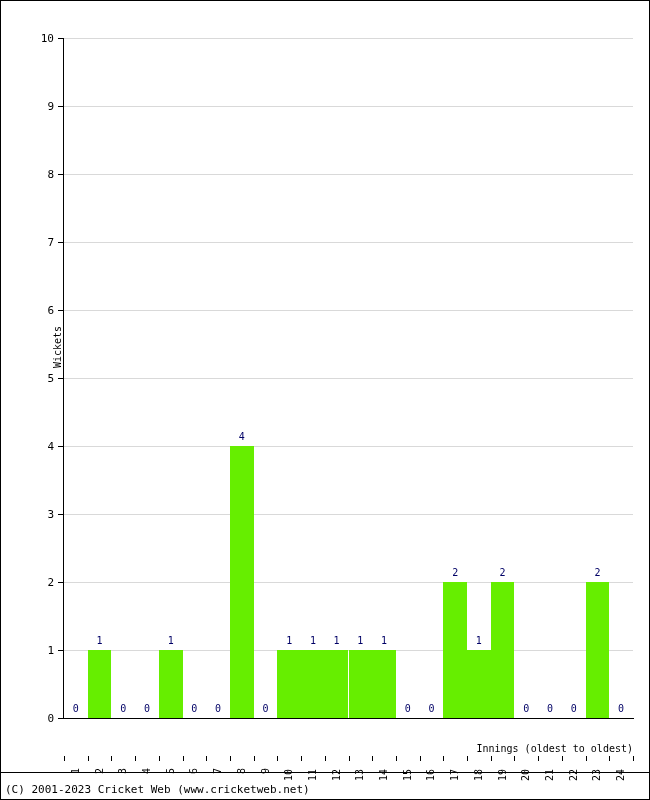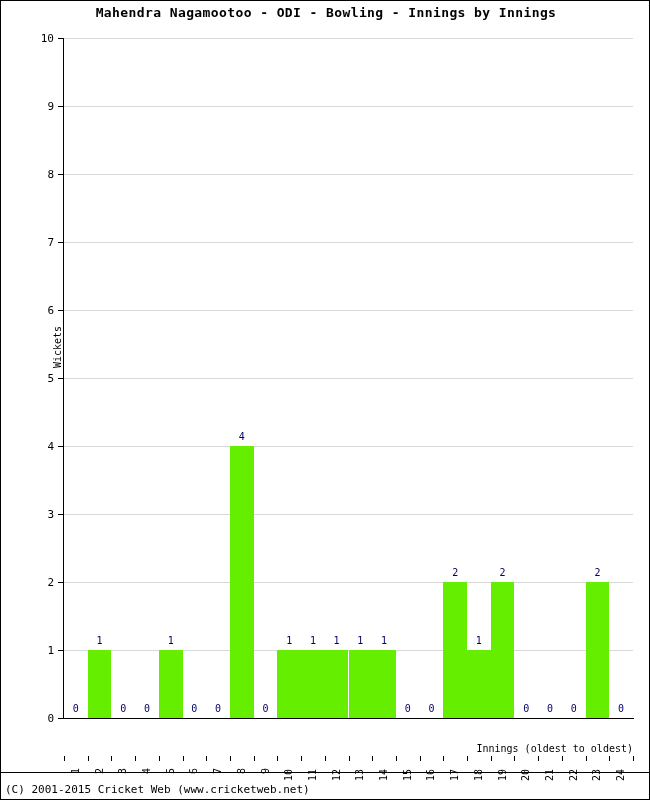--- a/index.html
+++ b/index.html
@@ -161,21 +161,20 @@
     font-size: 11px;
     color: #000000;
     white-space: nowrap;
   }
 </style>
 </head>
 <body>
 
 <div id="page">
 
-  <div id="chart-title">Mahendra Nagamootoo - ODI - Bowling - Innings by Innings</div>
 
   <div id="plot-frame-left"></div>
   <div id="plot-frame-bottom"></div>
 
   <div id="plot-area">
     <div id="gridlines">
         <div class="gridline" style="top: 612px;"></div>
         <div class="gridline" style="top: 544px;"></div>
         <div class="gridline" style="top: 476px;"></div>
         <div class="gridline" style="top: 408px;"></div>
@@ -346,15 +345,15 @@
         <div class="xtick-label" style="left: 476.021px; top: 732px;">21</div>
         <div class="xtick-label" style="left: 499.729px; top: 732px;">22</div>
         <div class="xtick-label" style="left: 523.437px; top: 732px;">23</div>
         <div class="xtick-label" style="left: 547.146px; top: 732px;">24</div>
       </div>
   </div>
 
   <div id="xlabel">Innings (oldest to oldest)</div>
 
   <div id="footer-sep"></div>
-  <div id="footer-text">(C) 2001-2015 Cricket Web (www.cricketweb.net)</div>
+  <div id="footer-text">(C) 2001-2023 Cricket Web (www.cricketweb.net)</div>
 
 </div>
 
 </body></html>

